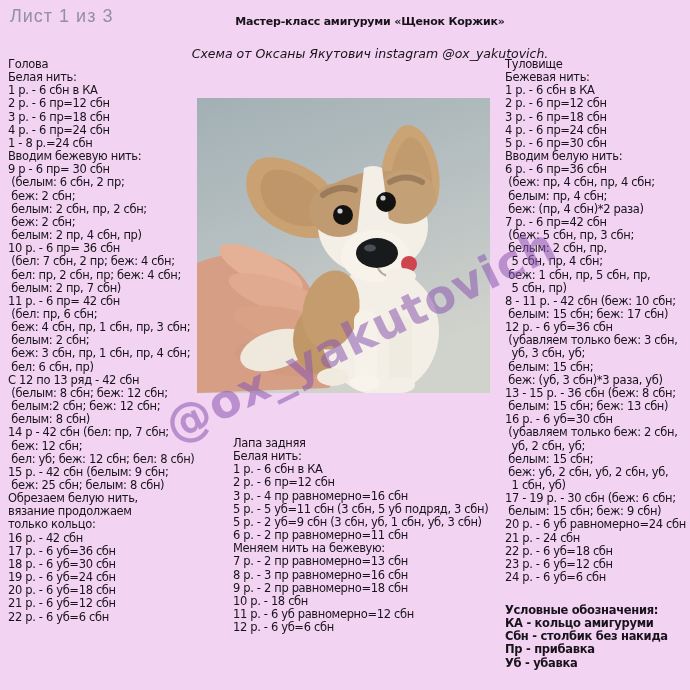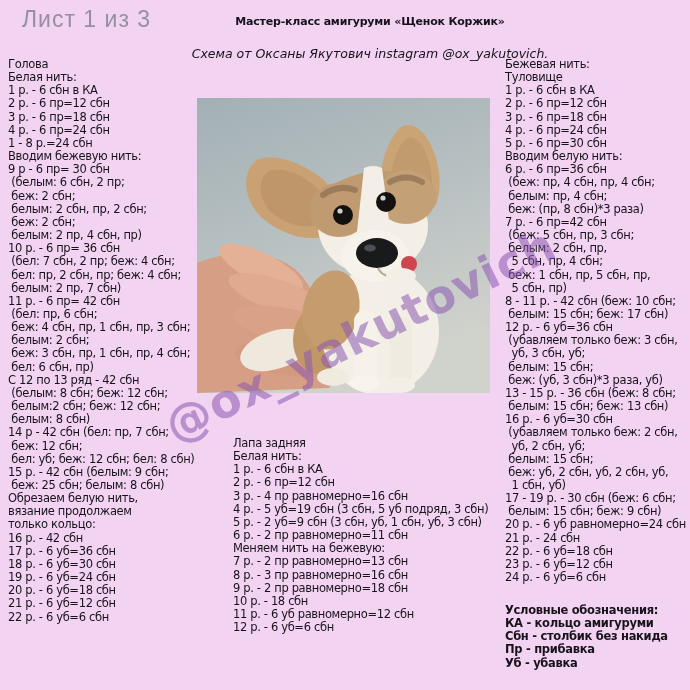--- a/index.html
+++ b/index.html
@@ -4,23 +4,23 @@
 <style>
   html,body{margin:0;padding:0}
   body{
     width:690px;height:690px;position:relative;overflow:hidden;
     background:#f2d3f2;
     font-family:"DejaVu Sans",sans-serif;
     color:#18131b;
   }
   .page{position:absolute;inset:0}
   .sheet-label{
-    position:absolute;left:22px;top:6px;
+    position:absolute;left:10px;top:6px;
     font-family:"Liberation Sans",sans-serif;
-    font-size:23px;color:#968fa0;letter-spacing:1px;
+    font-size:18px;color:#968fa0;letter-spacing:1px;
   }
   .header{position:absolute;left:60px;right:10px;top:15px;text-align:center}
   .title{font-size:11px;font-weight:bold;letter-spacing:-0.2px}
   .subtitle{font-size:12.5px;font-style:italic;margin-top:18px}
   .photo{
     position:absolute;left:197px;top:98px;width:293px;height:295px;
     overflow:hidden;background:#b0bcbf;
   }
   .col{position:absolute}
   .line{
@@ -155,44 +155,44 @@
       <div class="line">20 р. - 6 уб=18 сбн</div>
       <div class="line">21 р. - 6 уб=12 сбн</div>
       <div class="line">22 р. - 6 уб=6 сбн</div>
     </div>
   <div class="col col-mid">
       <div class="line">Лапа задняя</div>
       <div class="line">Белая нить:</div>
       <div class="line">1 р. - 6 сбн в КА</div>
       <div class="line">2 р. - 6 пр=12 сбн</div>
       <div class="line">3 р. - 4 пр равномерно=16 сбн</div>
-      <div class="line">4 р. - 5 уб=19 сбн (3 сбн, 5 уб подряд, 3 сбн)</div>
+      <div class="line">5 р. - 5 уб=11 сбн (3 сбн, 5 уб подряд, 3 сбн)</div>
       <div class="line">5 р. - 2 уб=9 сбн (3 сбн, уб, 1 сбн, уб, 3 сбн)</div>
       <div class="line">6 р. - 2 пр равномерно=11 сбн</div>
       <div class="line">Меняем нить на бежевую:</div>
       <div class="line">7 р. - 2 пр равномерно=13 сбн</div>
       <div class="line">8 р. - 3 пр равномерно=16 сбн</div>
       <div class="line">9 р. - 2 пр равномерно=18 сбн</div>
       <div class="line">10 р. - 18 сбн</div>
       <div class="line">11 р. - 6 уб равномерно=12 сбн</div>
       <div class="line">12 р. - 6 уб=6 сбн</div>
     </div>
   <div class="col col-right">
+      <div class="line">Туловище</div>
       <div class="line">Бежевая нить:</div>
-      <div class="line">Туловище</div>
       <div class="line">1 р. - 6 сбн в КА</div>
       <div class="line">2 р. - 6 пр=12 сбн</div>
       <div class="line">3 р. - 6 пр=18 сбн</div>
       <div class="line">4 р. - 6 пр=24 сбн</div>
       <div class="line">5 р. - 6 пр=30 сбн</div>
       <div class="line">Вводим белую нить:</div>
       <div class="line">6 р. - 6 пр=36 сбн</div>
       <div class="line"> (беж: пр, 4 сбн, пр, 4 сбн;</div>
       <div class="line"> белым: пр, 4 сбн;</div>
-      <div class="line"> беж: (пр, 8 сбн)*3 раза)</div>
+      <div class="line"> беж: (пр, 4 сбн)*2 раза)</div>
       <div class="line">7 р. - 6 пр=42 сбн</div>
       <div class="line"> (беж: 5 сбн, пр, 3 сбн;</div>
       <div class="line"> белым: 2 сбн, пр,</div>
       <div class="line">  5 сбн, пр, 4 сбн;</div>
       <div class="line"> беж: 1 сбн, пр, 5 сбн, пр,</div>
       <div class="line">  5 сбн, пр)</div>
       <div class="line">8 - 11 р. - 42 сбн (беж: 10 сбн;</div>
       <div class="line"> белым: 15 сбн; беж: 17 сбн)</div>
       <div class="line">12 р. - 6 уб=36 сбн</div>
       <div class="line"> (убавляем только беж: 3 сбн,</div>

